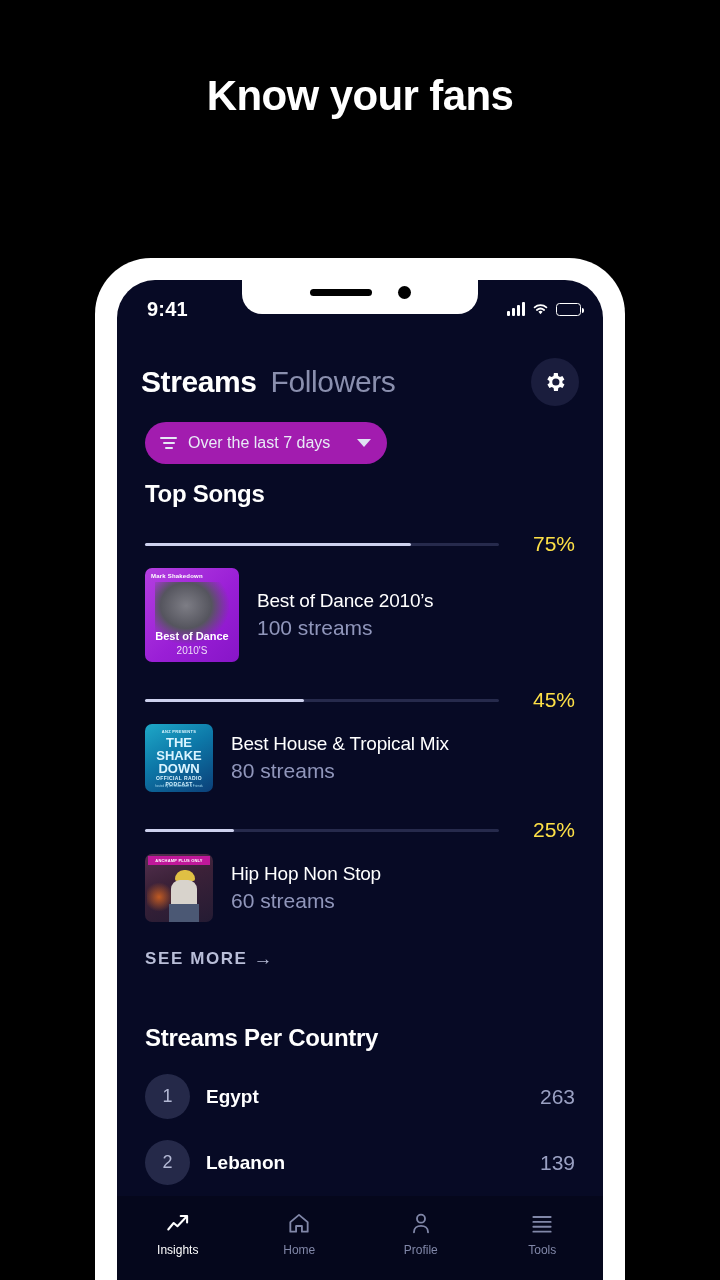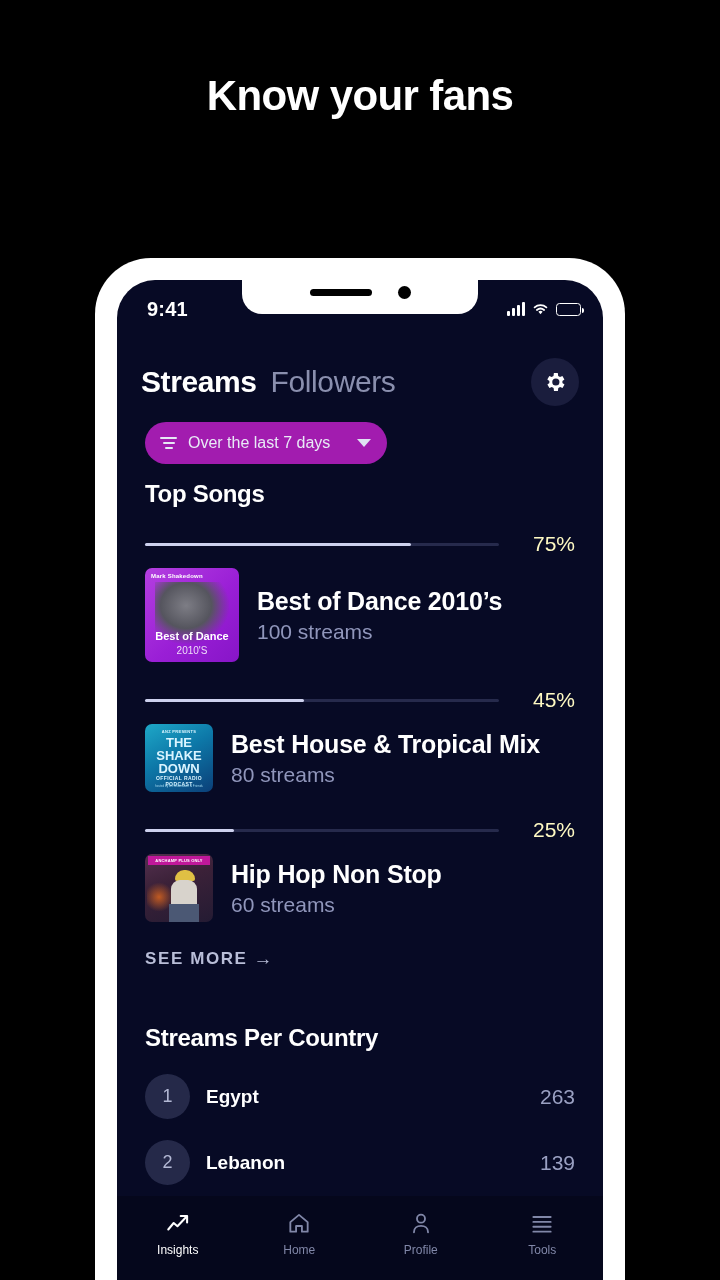--- a/index.html
+++ b/index.html
@@ -92,26 +92,26 @@
   .caret { width:0;height:0;border-left:7px solid transparent;border-right:7px solid transparent;border-top:8px solid #dfe2f2; margin-left:16px;}
 
   
   .content { position:absolute; top:200px; left:0; width:486px; }
   .sect-title { font-size:24px; font-weight:bold; color:#fff; padding:0 28px; letter-spacing:-0.3px;}
 
   .songrow { padding:0 28px; }
   .meterline { display:flex; align-items:center; gap:18px; margin-bottom:12px;}
   .track { position:relative; flex:1; height:3px; background:#262a4c; border-radius:2px;}
   .fill { position:absolute; left:0; top:0; height:3px; background:#cdd1ee; border-radius:2px;}
-  .pct { font-size:21px; color:#fef9c3; width:58px; text-align:right; }
+  .pct { font-size:21px; color:#fde047; width:58px; text-align:right; }
 
   .songbody { display:flex; align-items:center; gap:18px; }
   .art { width:68px; height:68px; border-radius:7px; overflow:hidden; flex:none; position:relative; }
   .art.big { width:94px; height:94px; }
-  .songtext .name { font-size:25px; font-weight:bold; color:#ffffff; letter-spacing:-0.2px;}
+  .songtext .name { font-size:19px; font-weight:normal; color:#ffffff; letter-spacing:-0.2px;}
   .songtext .subs { font-size:21px; color:#9096bb; margin-top:4px;}
 
   
   .a1 { background:linear-gradient(135deg,#b43fe0 0%,#9a1fd6 55%,#8715c8 100%); }
   .a1 .top { position:absolute;top:5px;left:6px;font-size:6px;font-weight:bold;color:#fff;letter-spacing:.2px;}
   .a1 .face { position:absolute;left:10px;top:14px;width:74px;height:62px;
     background:radial-gradient(ellipse at 42% 38%, #7d7d85 0%, #55555e 42%, rgba(130,30,190,0) 72%);}
   .a1 .b1 { position:absolute;bottom:20px;left:0;width:100%;text-align:center;font-size:11px;font-weight:bold;color:#fff;}
   .a1 .b2 { position:absolute;bottom:6px;left:0;width:100%;text-align:center;font-size:10px;color:#eddcf8;}
 

